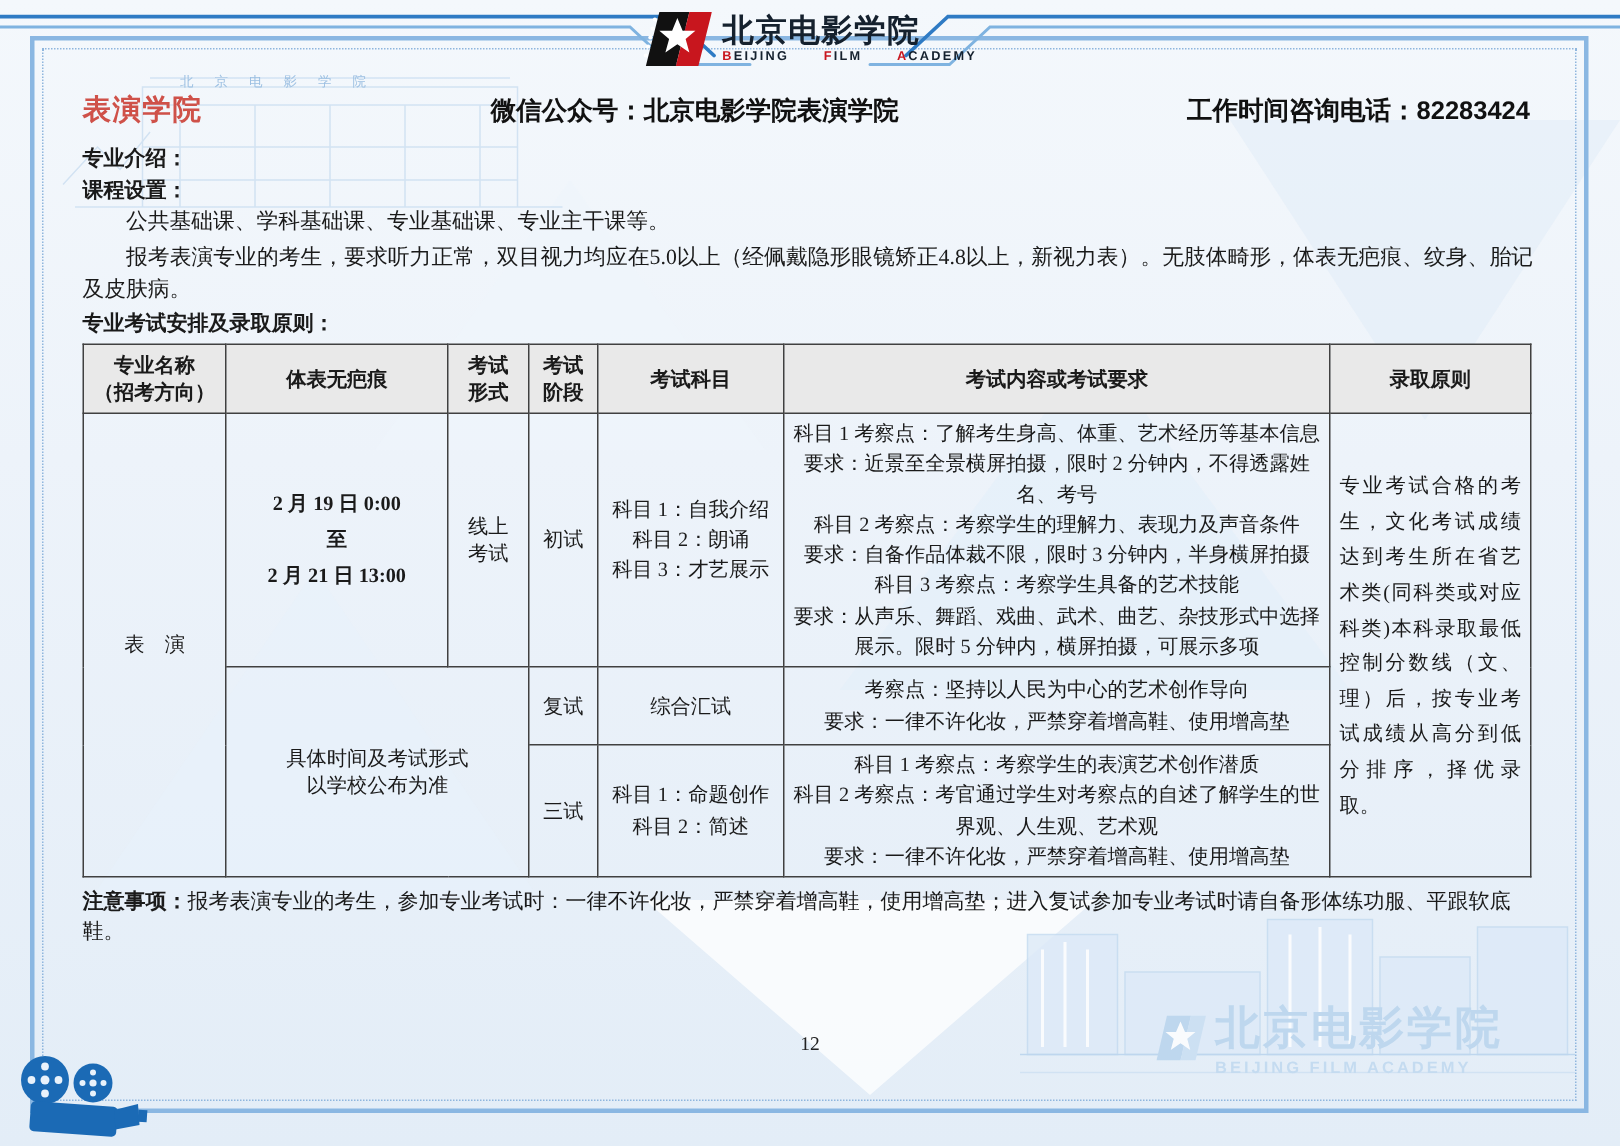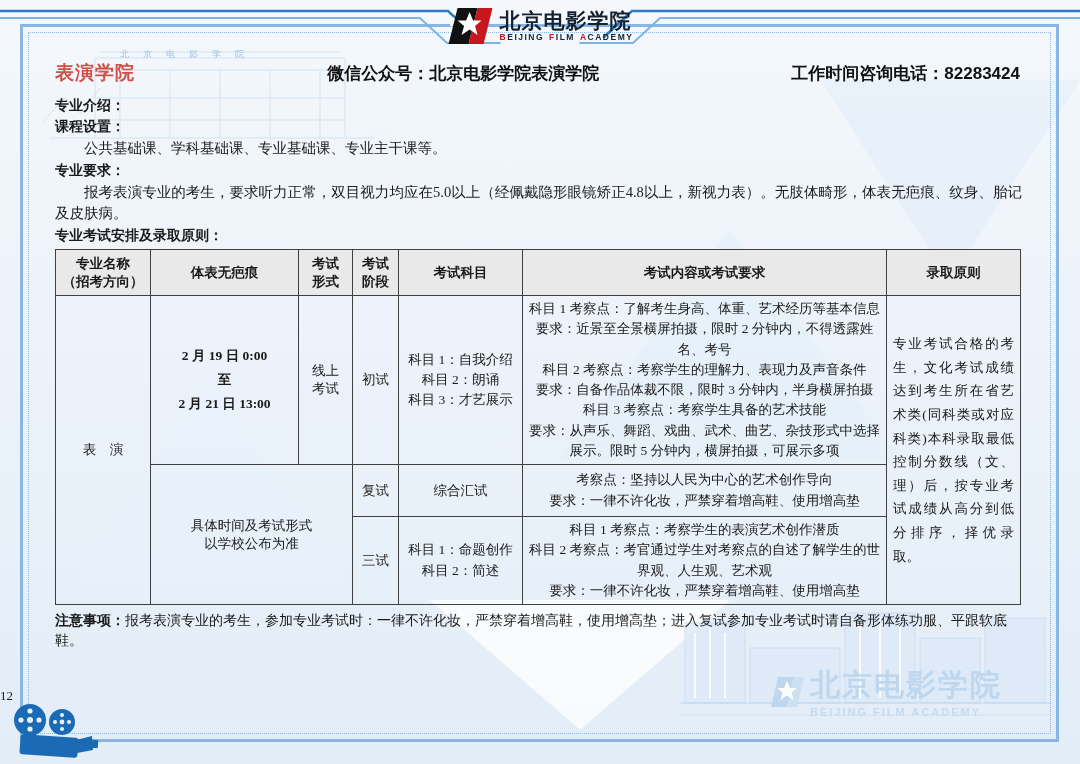--- a/index.html
+++ b/index.html
@@ -18,21 +18,21 @@
 
   
   .frame-solid{position:absolute;left:20px;top:24px;right:21px;bottom:22px;border:3px solid #8ab7e2;}
   .frame-dotted{position:absolute;left:28px;top:32px;right:29px;bottom:30px;border:1px dotted #8fb6dd;}
 
   
   .topband{position:absolute;left:0;top:0;width:1080px;height:50px;}
   .logo-wrap{position:absolute;left:50%;top:8px;transform:translateX(-50%);display:flex;align-items:center;gap:7px;background:transparent;}
   .logo-text{line-height:1;}
   .logo-cn{font-family:"Liberation Sans","DejaVu Sans",sans-serif;font-weight:bold;font-size:21px;color:#15212e;letter-spacing:1px;}
-  .logo-en{font-family:"Liberation Sans","DejaVu Sans",sans-serif;font-weight:bold;font-size:8.5px;color:#15212e;letter-spacing:1.5px;margin-top:2px;display:flex;gap:5px;}
+  .logo-en{font-family:"Liberation Sans","DejaVu Sans",sans-serif;font-weight:bold;font-size:8.5px;color:#15212e;letter-spacing:1.5px;margin-top:2px;display:flex;gap:23px;}
   .logo-en span{display:inline-block;}
   .logo-en span::first-letter{color:#c8161e;}
 
   
   .titlerow{position:absolute;left:55px;right:60px;top:60px;display:flex;align-items:baseline;justify-content:space-between;
             font-family:Liberation Sans, sans-serif;font-weight:bold;}
   .school-name{color:#cf5149;font-size:19px;letter-spacing:1px;}
   .title-center{font-size:17px;color:#111;}
   .title-phone{font-size:17px;color:#111;}
 
@@ -48,21 +48,21 @@
   table.exam th{background:#e9e9e9;font-weight:bold;text-align:center;white-space:pre-line;line-height:1.3;padding:5px 2px;}
   td.c{text-align:center;}
   td.bold{font-weight:bold;}
   td.lh{line-height:1.5;}
   .cell-time{line-height:1.8;}
 
   
   .note{margin-top:6px;font-size:14px;line-height:1.4;}
   .note b{font-family:"Liberation Sans","DejaVu Sans",sans-serif;}
 
-  .pagenum{position:absolute;left:0;width:1080px;top:688px;font-size:13px;color:#222;}
+  .pagenum{position:absolute;left:0;width:1080px;top:688px;text-align:center;font-size:13px;color:#222;}
 
   
   .sketch{position:absolute;left:40px;top:28px;opacity:.55;pointer-events:none;}
   .gate-text{position:absolute;left:120px;top:48px;font-size:9px;color:#9dc0e2;letter-spacing:14px;pointer-events:none;}
   .campus{position:absolute;right:30px;bottom:26px;width:370px;height:135px;opacity:.8;pointer-events:none;overflow:hidden;}
   .campus-logo{position:absolute;left:90px;top:62px;display:flex;align-items:center;gap:6px;color:#aecdea;}
   .campus-cn{font-family:"Liberation Sans","DejaVu Sans",sans-serif;font-weight:bold;font-size:30px;letter-spacing:2px;color:#b5d2ec;}
   .campus-en{font-family:"Liberation Sans","DejaVu Sans",sans-serif;font-weight:bold;font-size:11px;letter-spacing:2px;color:#bdd7ef;}
   .projector{position:absolute;left:6px;top:700px;pointer-events:none;}
 </style>
@@ -158,21 +158,20 @@
     <span class="title-center">微信公众号：北京电影学院表演学院</span>
     <span class="title-phone">工作时间咨询电话：82283424</span>
   </div>
 
   <div class="content">
     <div class="sec-h">专业介绍：</div>
 
     <div class="sec-h">课程设置：</div>
     <p class="para">公共基础课、学科基础课、专业基础课、专业主干课等。</p>
 
-    <div class="sec-h">专业要求：</div>
     <p class="para">报考表演专业的考生，要求听力正常，双目视力均应在5.0以上（经佩戴隐形眼镜矫正4.8以上，新视力表）。无肢体畸形，体表无疤痕、纹身、胎记及皮肤病。</p>
 
     <div class="sec-h">专业考试安排及录取原则：</div>
 
     <table class="exam">
       <colgroup>
         <col style="width:95px">
           <col style="width:148px">
           <col style="width:54px">
         <col style="width:46px">

